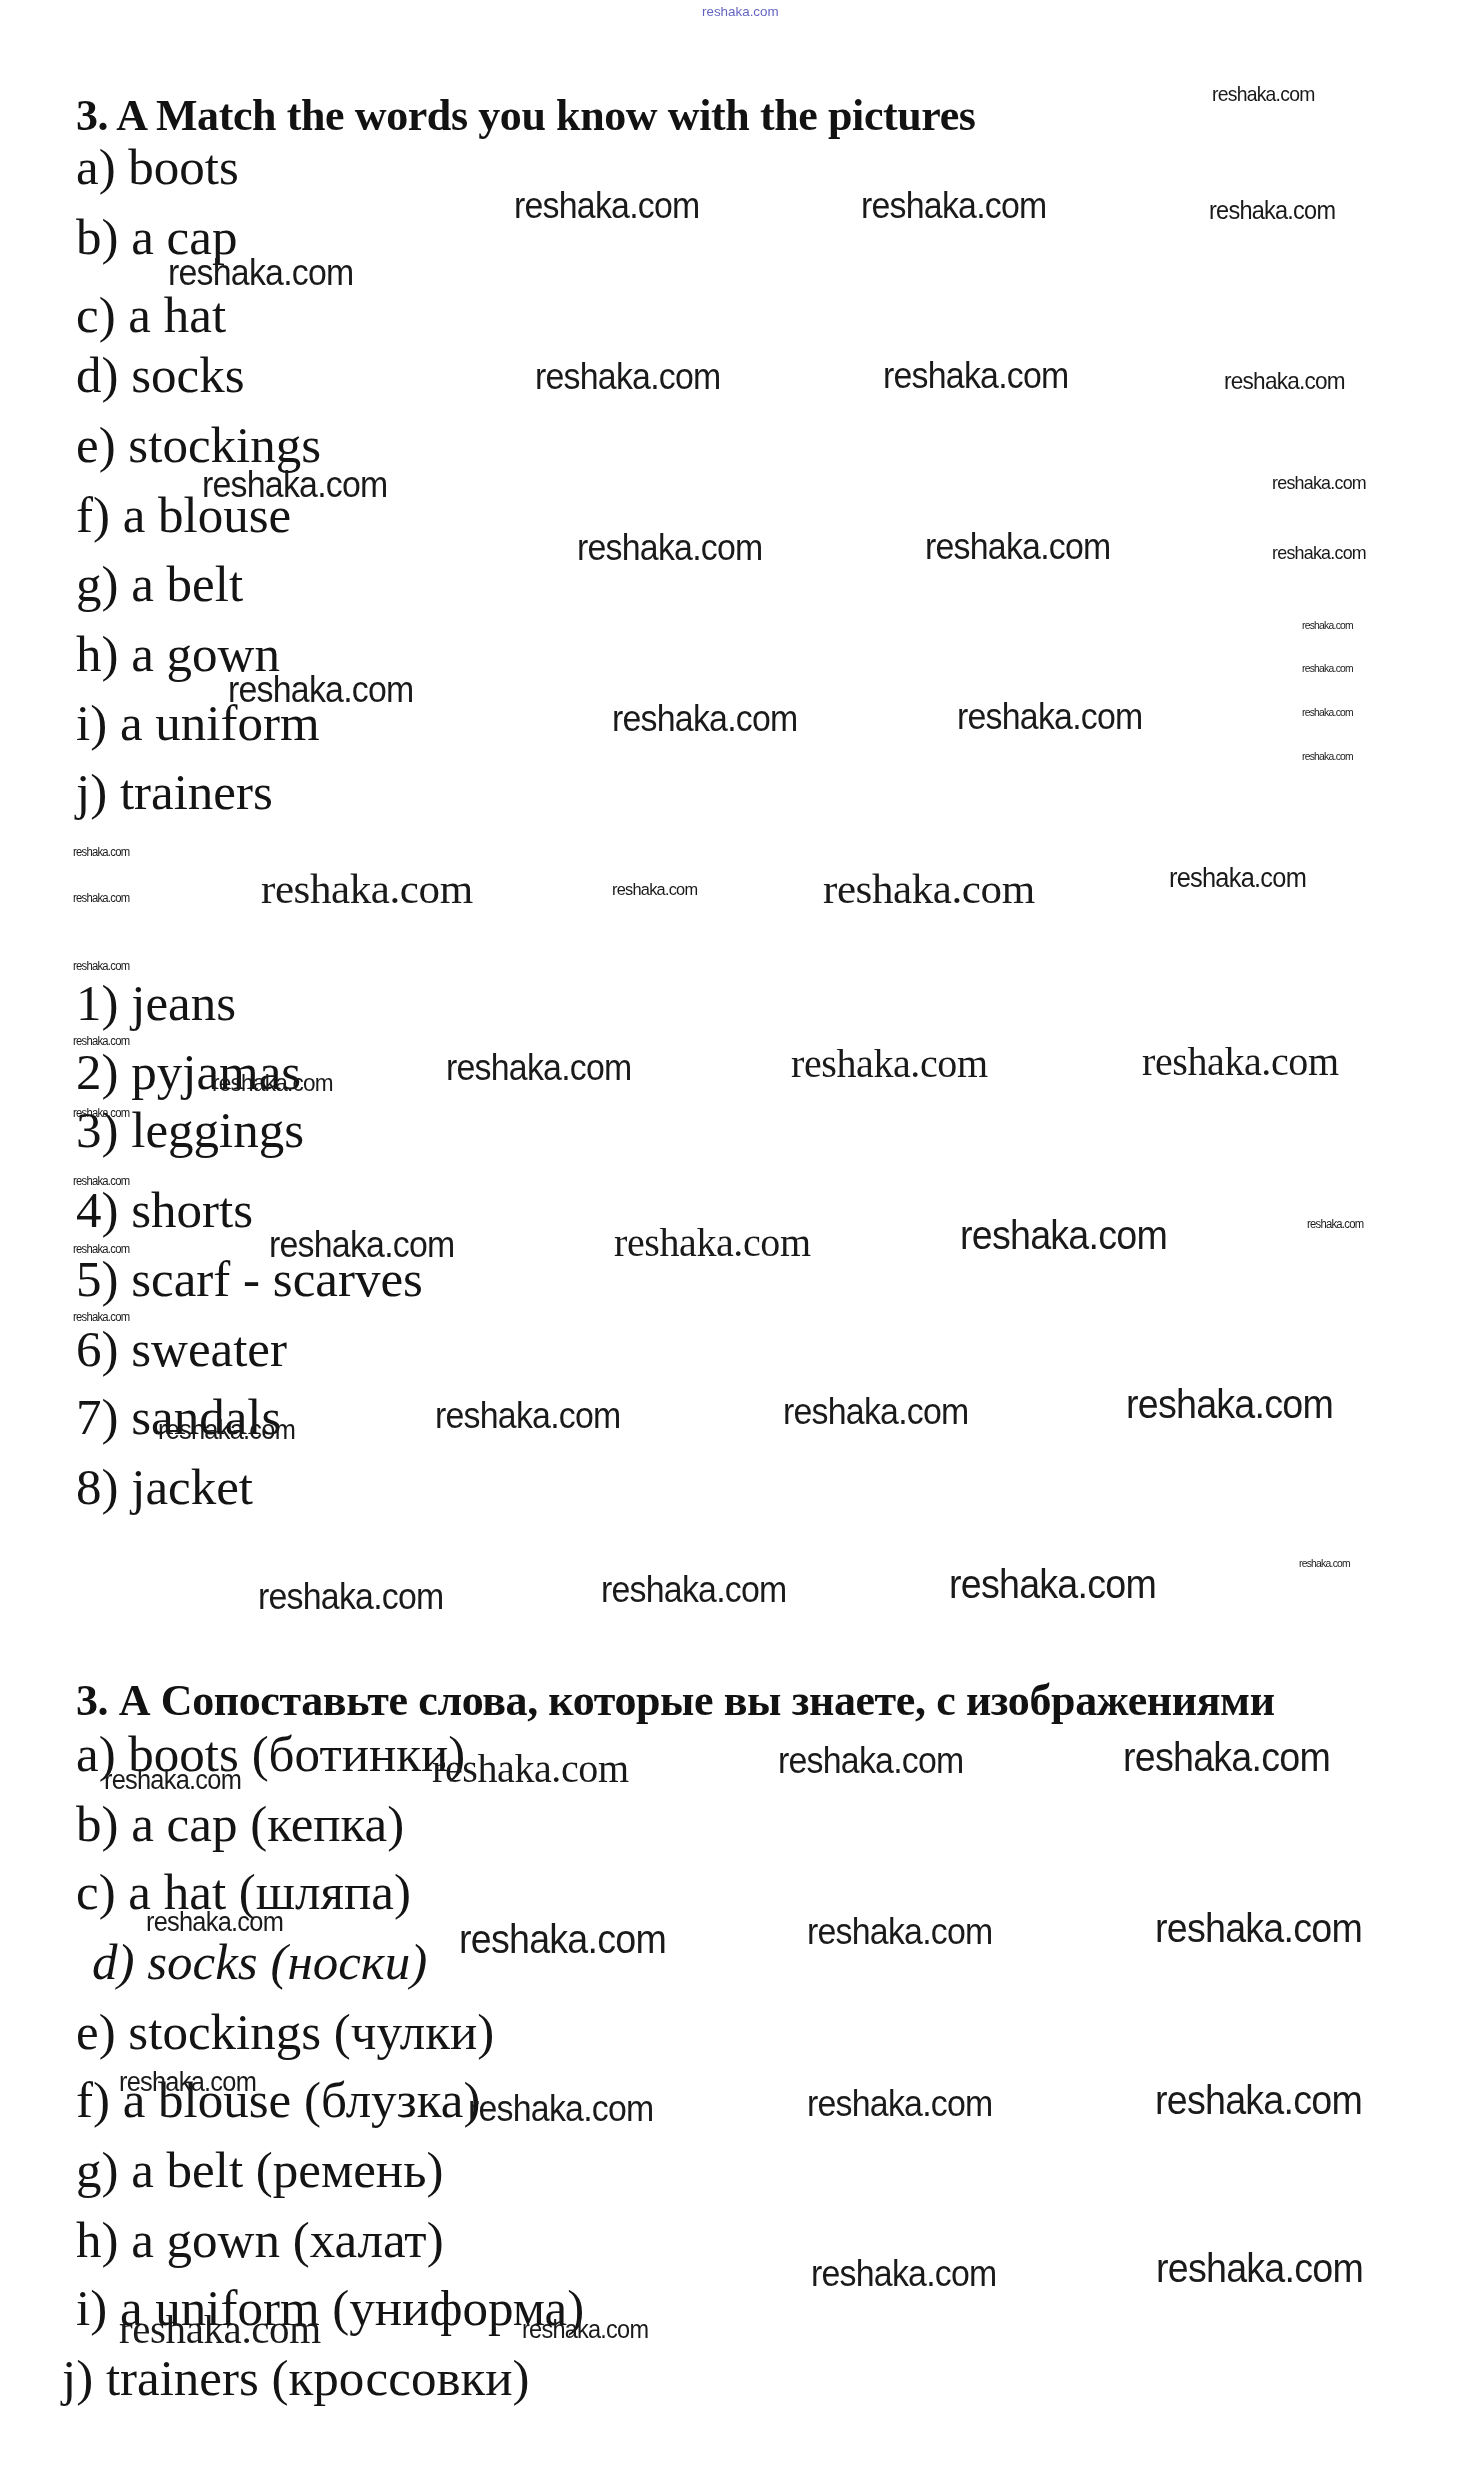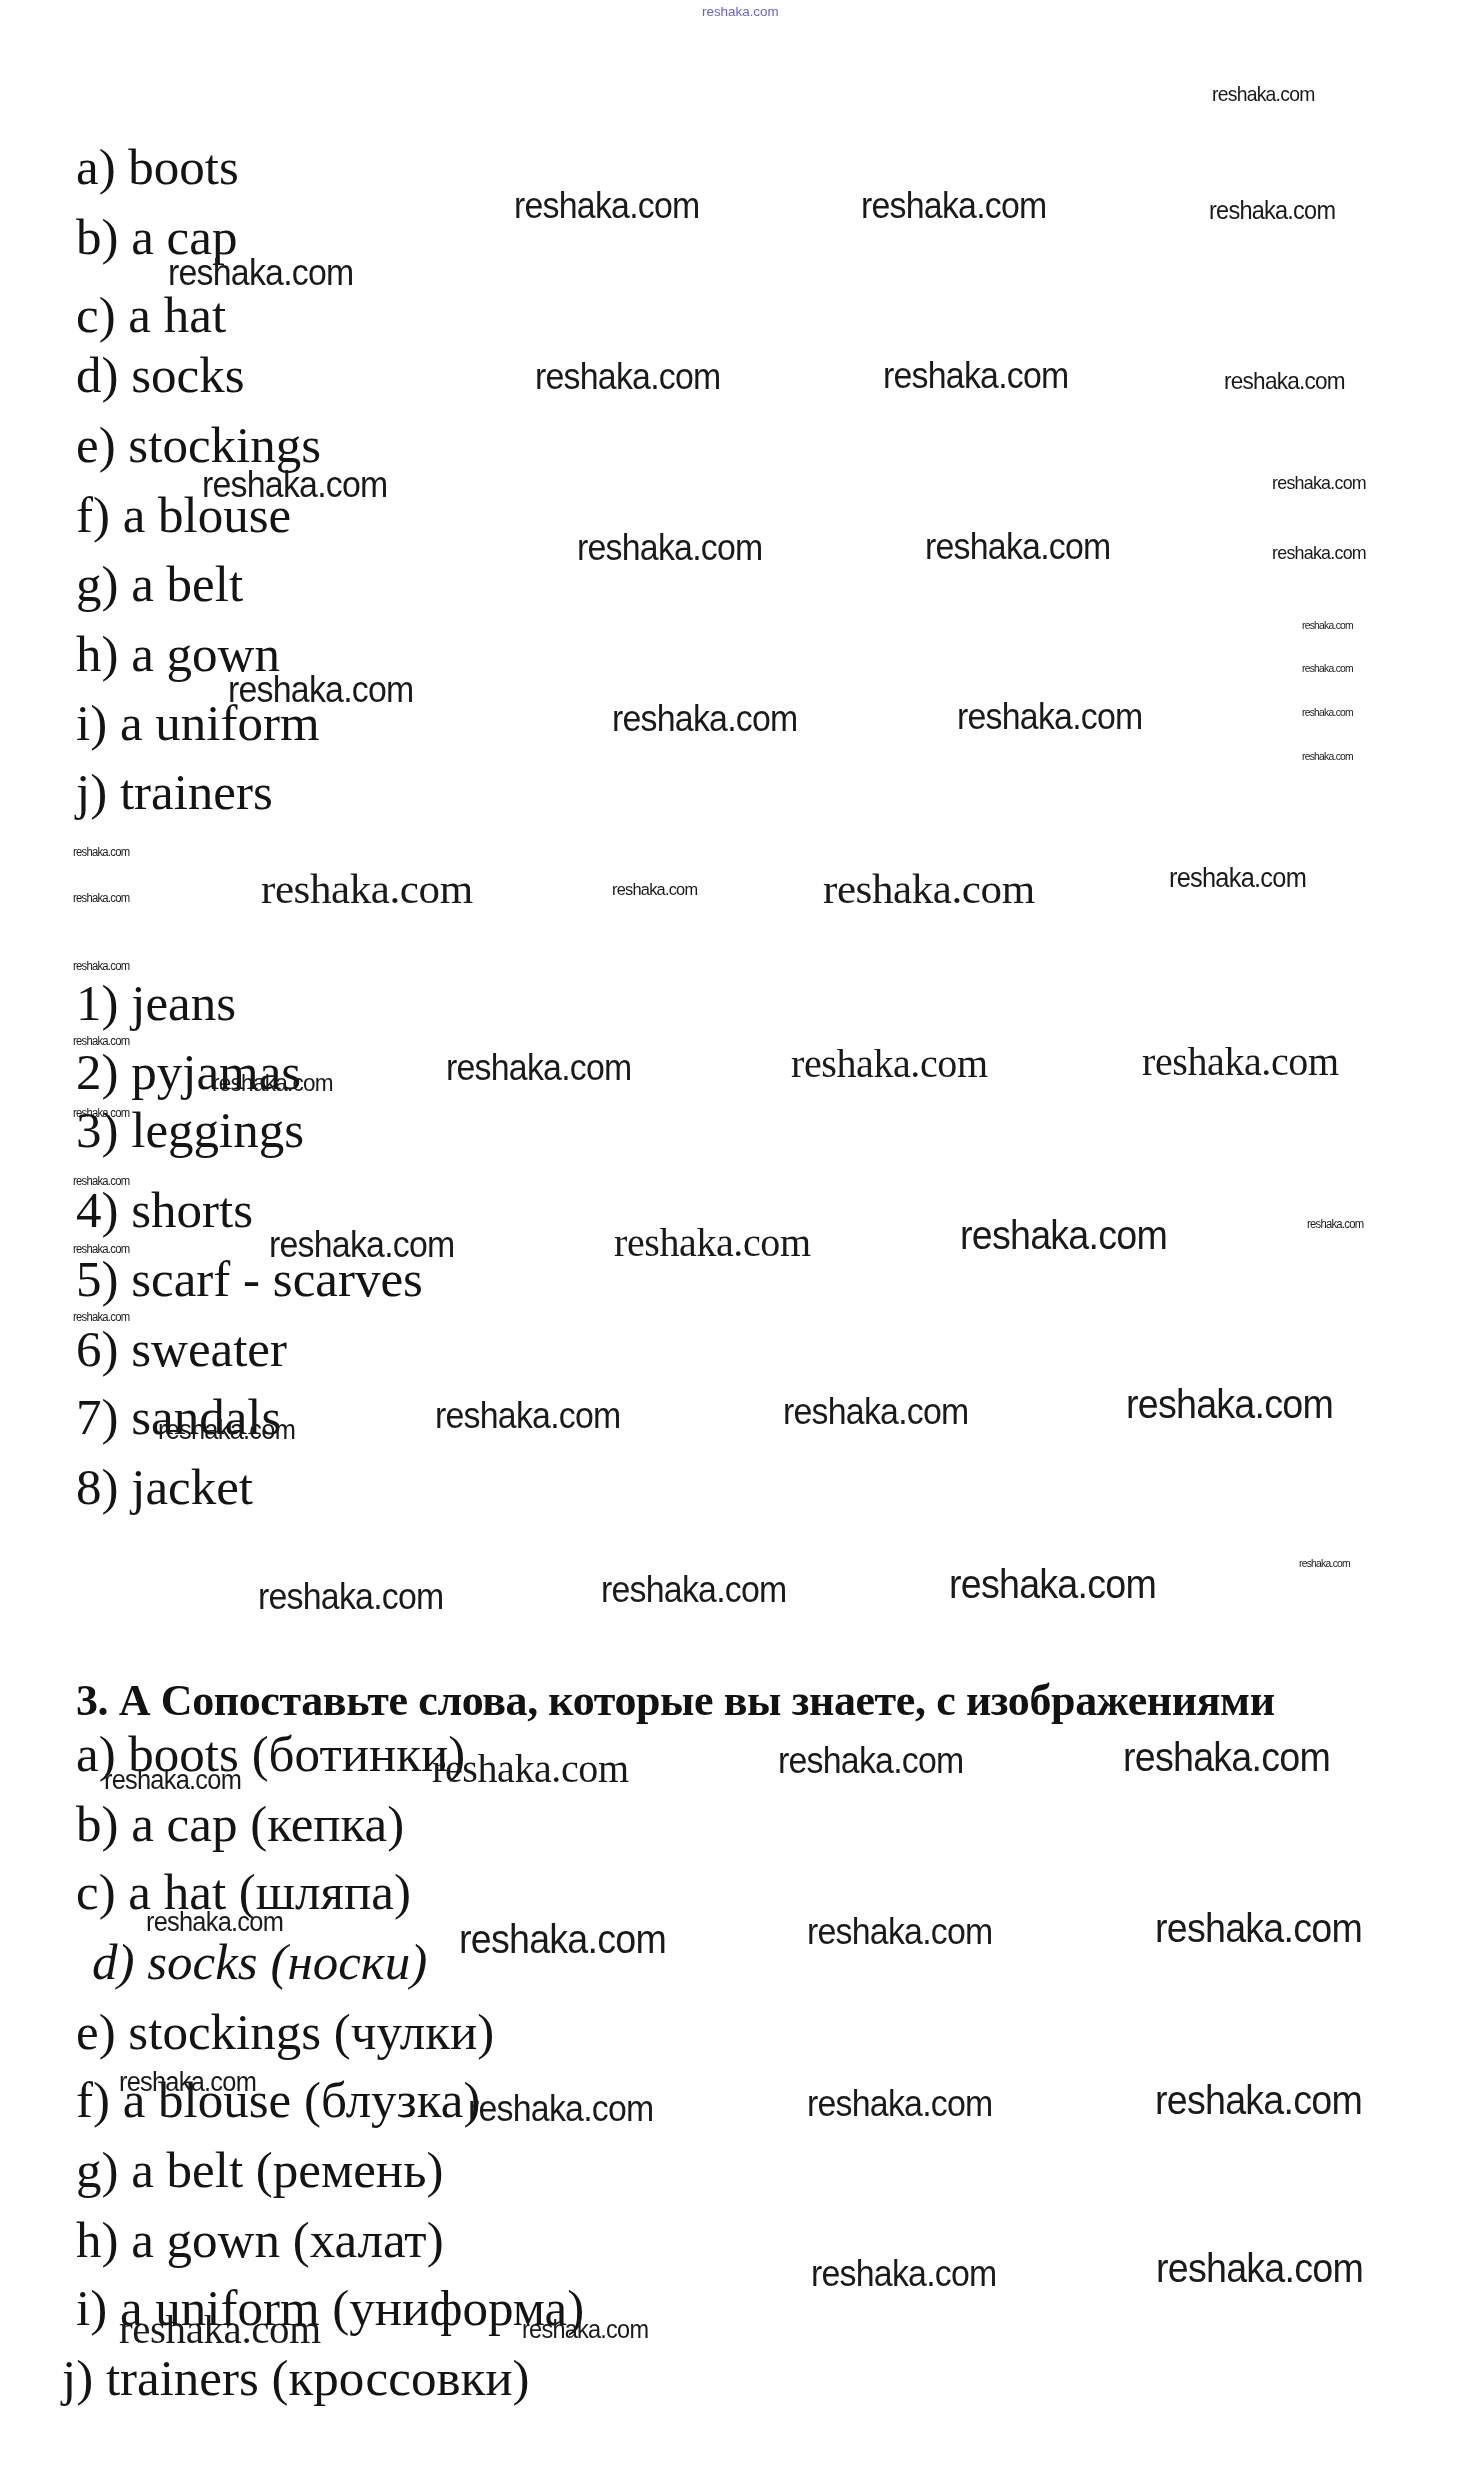--- a/index.html
+++ b/index.html
@@ -52,20 +52,21 @@
     color: #5353bd;
     opacity: 0.9;
     letter-spacing: 0px;
   }
 </style>
 </head>
 <body>
 
 <div class="page">
 
+  <h1 class="heading h-bold" style="left:76px; top:65px;">3. A Match the words you know with the pictures</h1>
   <div>
       <span class="list-item" style="left: 76px; top: 142px;">a) boots</span>
       <span class="list-item" style="left: 76px; top: 212px;">b) a cap</span>
       <span class="list-item" style="left: 76px; top: 282px; margin-top: 8px;">c) a hat</span>
       <span class="list-item" style="left: 76px; top: 350px;">d) socks</span>
       <span class="list-item" style="left: 76px; top: 420px;">e) stockings</span>
       <span class="list-item" style="left: 76px; top: 490px;">f) a blouse</span>
       <span class="list-item" style="left: 76px; top: 559px;">g) a belt</span>
       <span class="list-item" style="left: 76px; top: 629px;">h) a gown</span>
       <span class="list-item" style="left: 76px; top: 698px;">i) a uniform</span>

